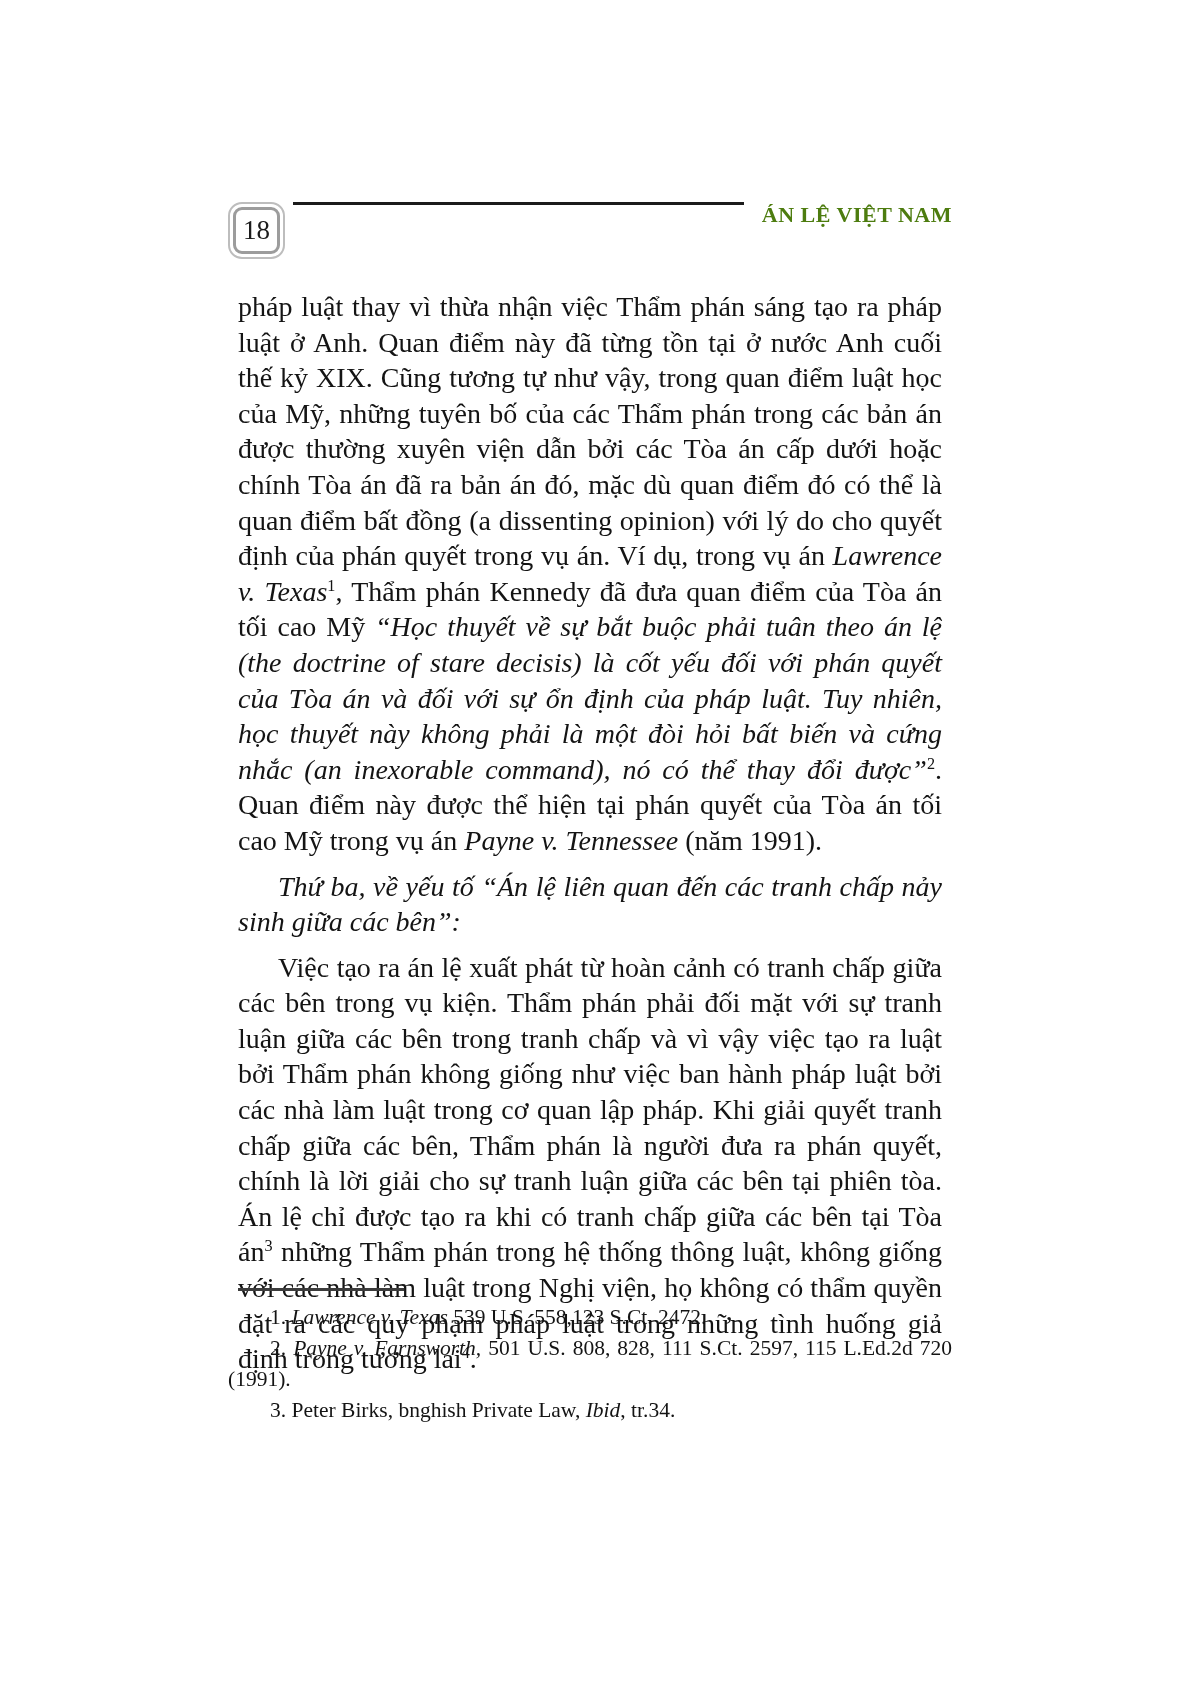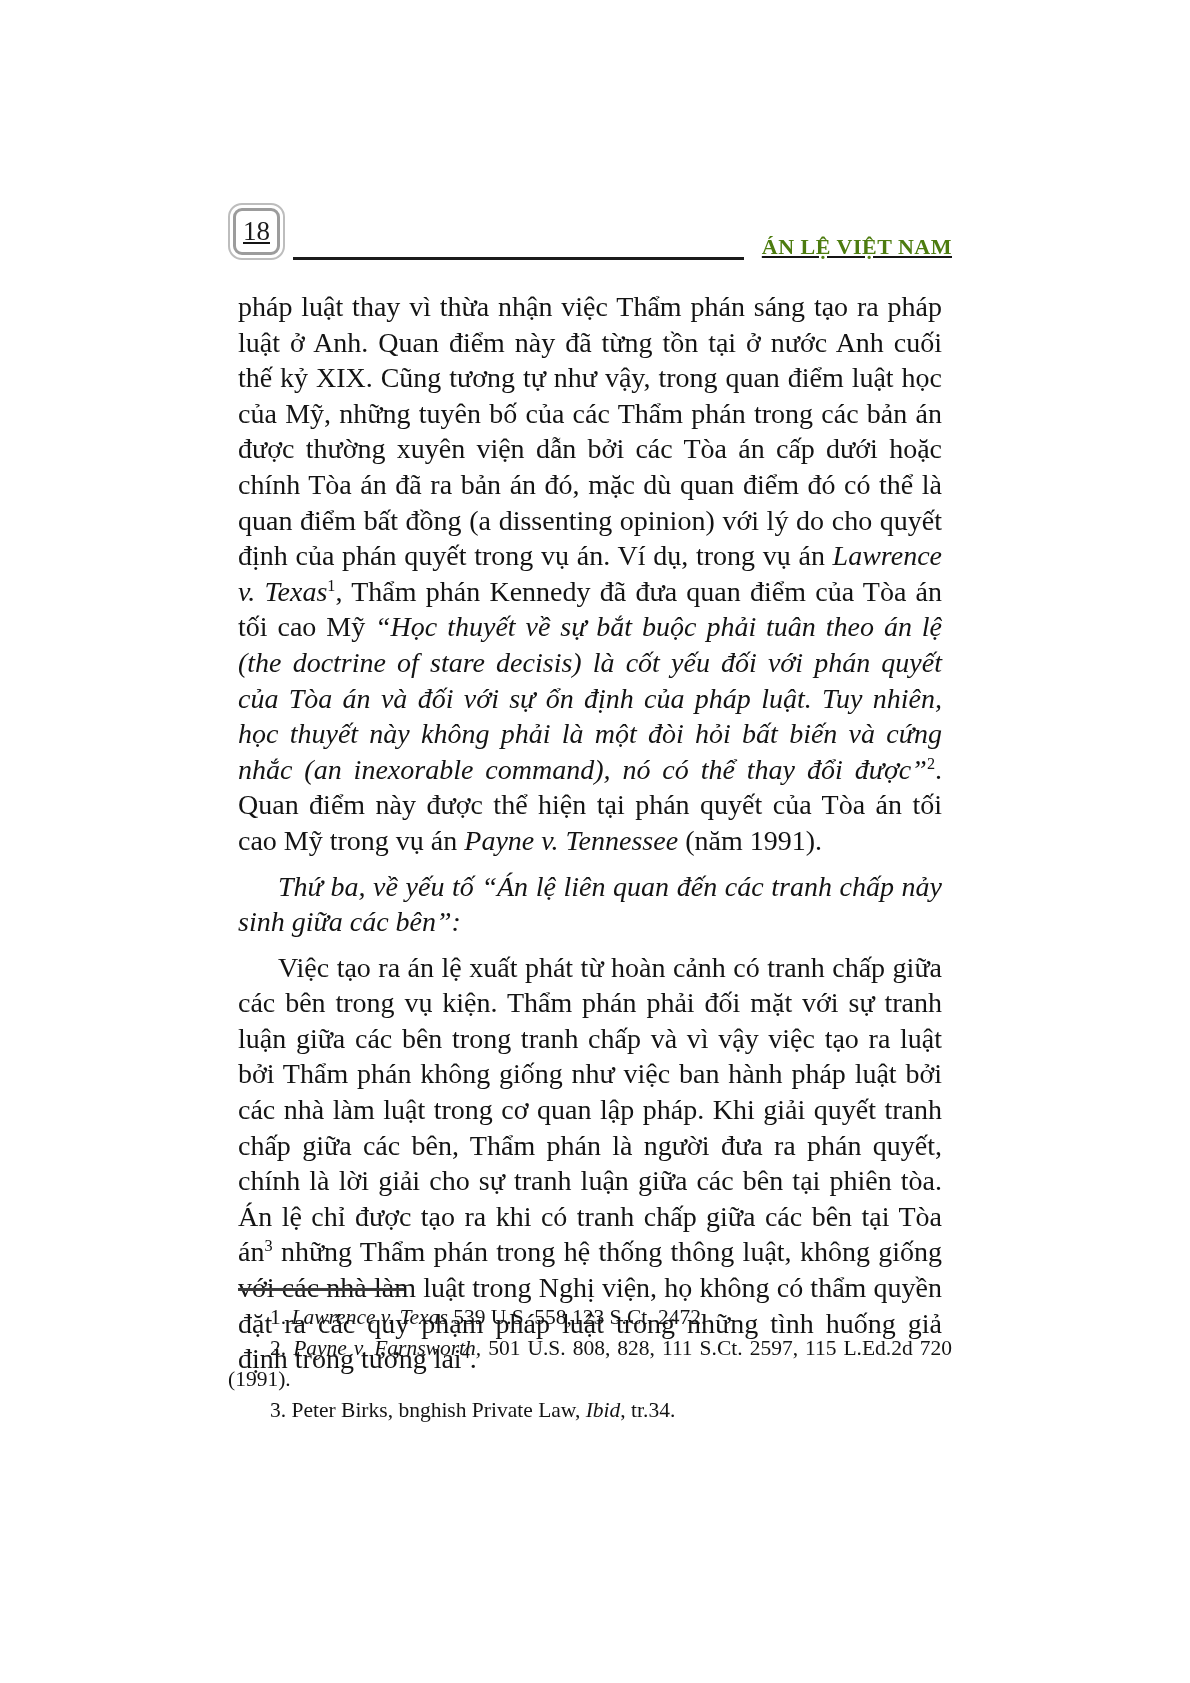--- a/index.html
+++ b/index.html
@@ -14,21 +14,21 @@
     position: relative;
     width: 1190px; height: 1683px;
     background: #ffffff;
     overflow: hidden;
   }
 
   
   .page-header {
     position: absolute;
     left: 228px; top: 202px; width: 724px; height: 58px;
-    display: flex; align-items: flex-end; text-decoration: underline;
+    display: flex; align-items: flex-start;
   }
   .page-number-box {
     width: 57px; height: 57px;
     border: 2px solid #bdbdbd;
     border-radius: 14px;
     padding: 3px;
     background: #fff;
     flex: 0 0 auto;
   }
   .page-number-inner {

